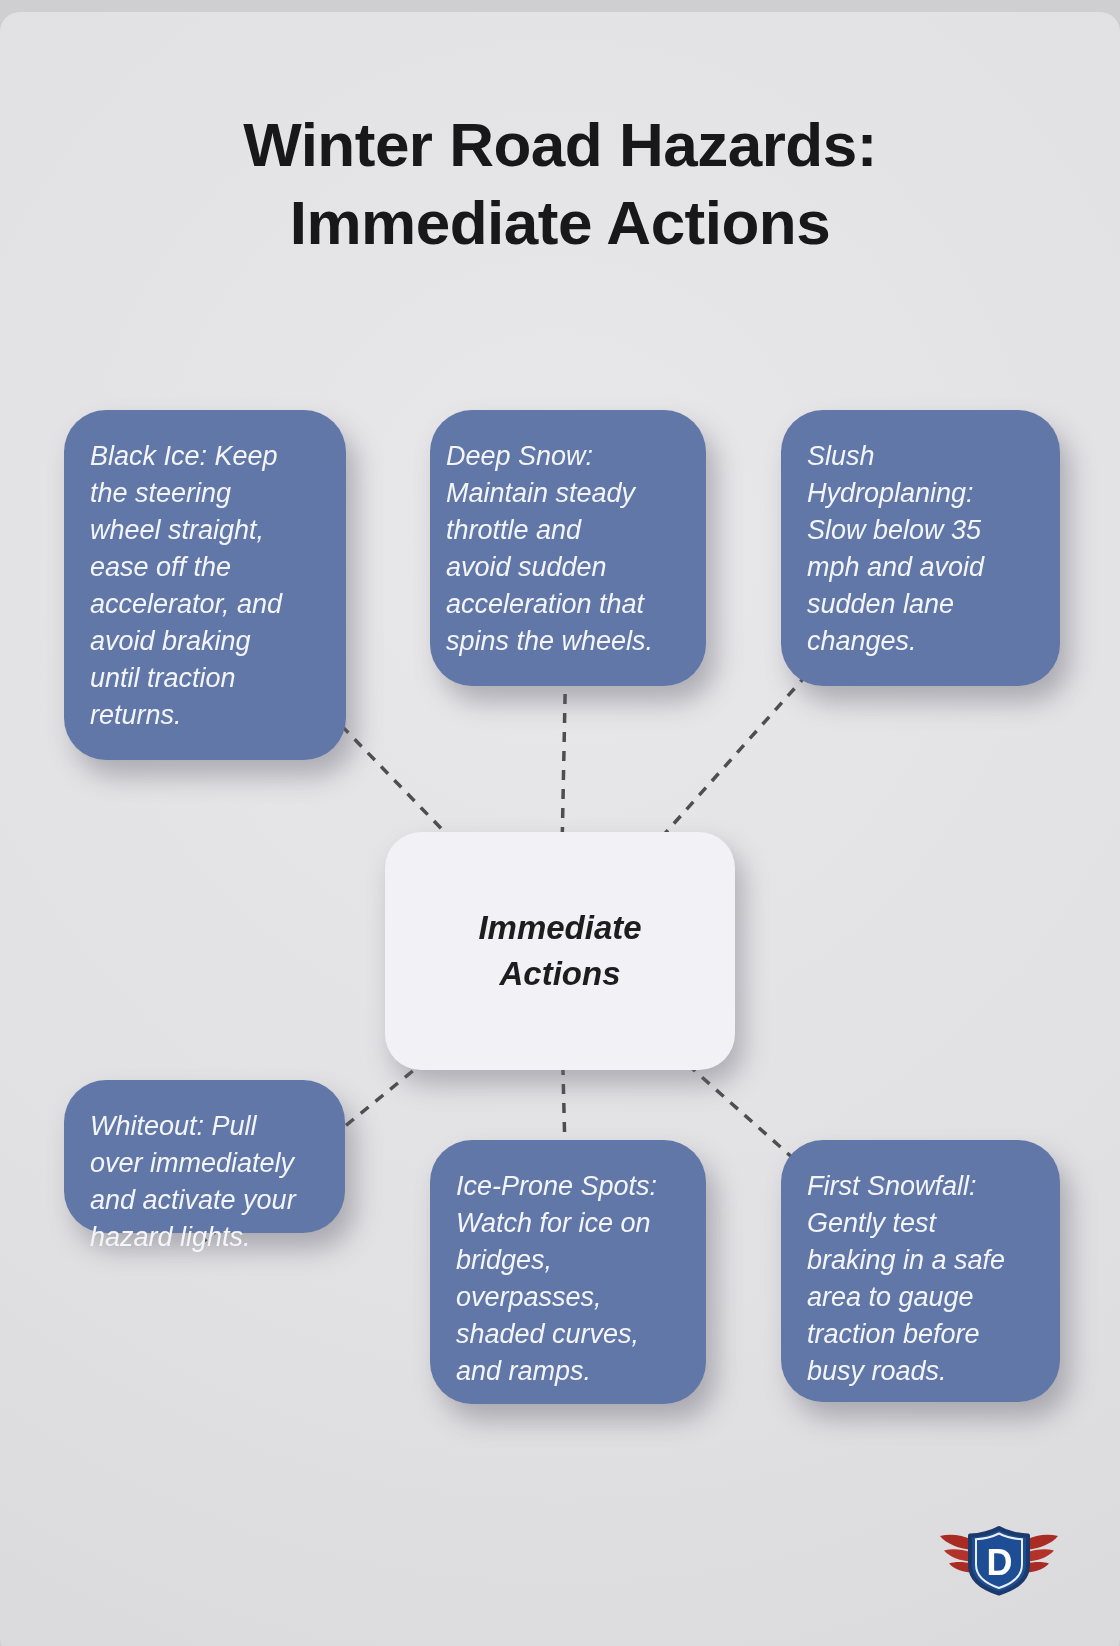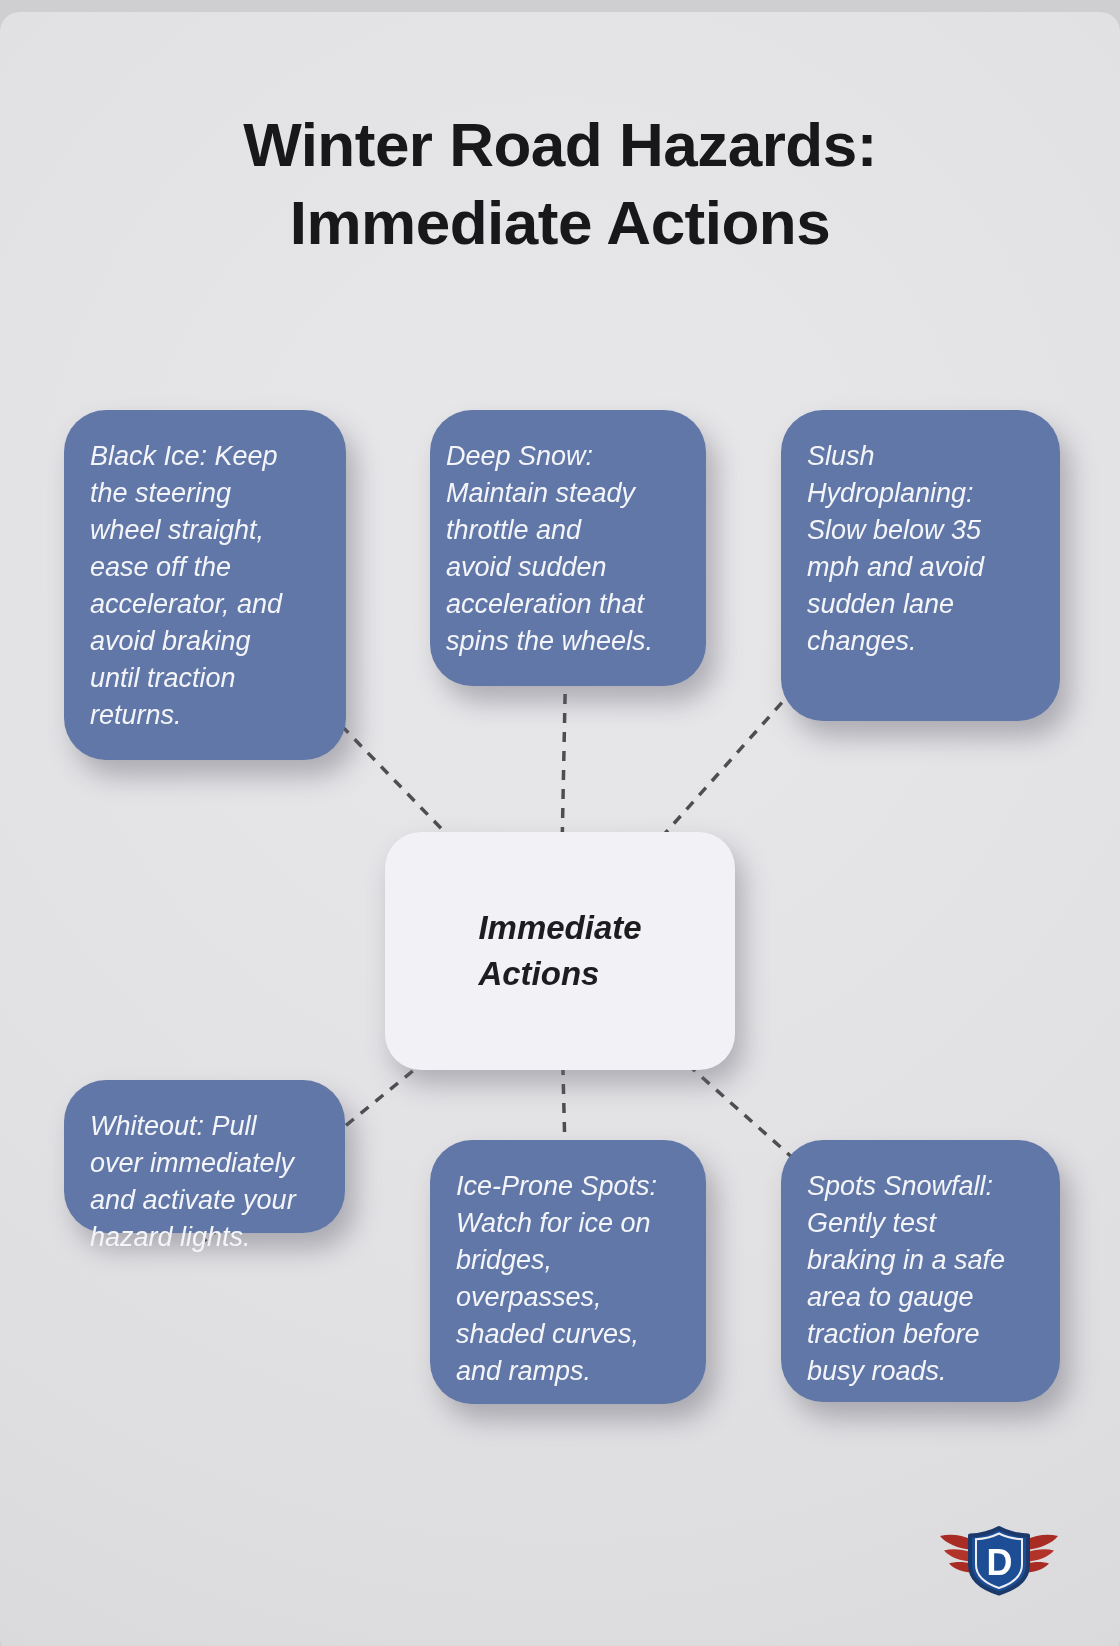--- a/index.html
+++ b/index.html
@@ -40,27 +40,28 @@
     border-radius:42px;
     font-size:27px; line-height:37px;
     padding:28px 18px 20px 26px;
     box-shadow:10px 16px 26px rgba(95,95,108,0.42);
   }
   .node.center-node {
     background:var(--center-fill, #f2f1f5);
     color:#1d1d1f;
     border-radius:36px;
     display:flex; align-items:center; justify-content:center;
+    text-align:center;
     font-weight:700; font-size:33px; line-height:46px;
     box-shadow:8px 14px 26px rgba(108,108,120,0.45);
   }
 
   #node-1 { left:64px;  top:398px;  width:282px; height:350px; }
   #node-2 { left:430px; top:398px;  width:276px; height:276px;padding-left:16px; }
-  #node-3 { left:781px; top:398px;  width:279px; height:311px; }
+  #node-3 { left:781px; top:398px;  width:279px; height:276px; }
   #node-center { left:385px; top:820px; width:350px; height:238px; }
   #node-4 { left:64px;  top:1068px; width:281px; height:153px; }
   #node-5 { left:430px; top:1128px; width:276px; height:264px; }
   #node-6 { left:781px; top:1128px; width:279px; height:262px; }
 
   .logo { position:absolute; left:940px; top:1512px; width:120px; height:74px; }
   .logo svg { display:block; width:100%; height:100%; }
   .logo text {
     font-family:"Liberation Sans", sans-serif;
     font-weight:700;
@@ -116,21 +117,21 @@
 and activate your
 hazard lights.</div>
 
   <div id="node-5" class="node blue">Ice-Prone Spots:
 Watch for ice on
 bridges,
 overpasses,
 shaded curves,
 and ramps.</div>
 
-  <div id="node-6" class="node blue">Spots Snowfall:
+  <div id="node-6" class="node blue">First Snowfall:
 Gently test
 braking in a safe
 area to gauge
 traction before
 busy roads.</div>
 
   <div class="logo">
     <svg viewBox="0 0 120 72">
 
       <g>

